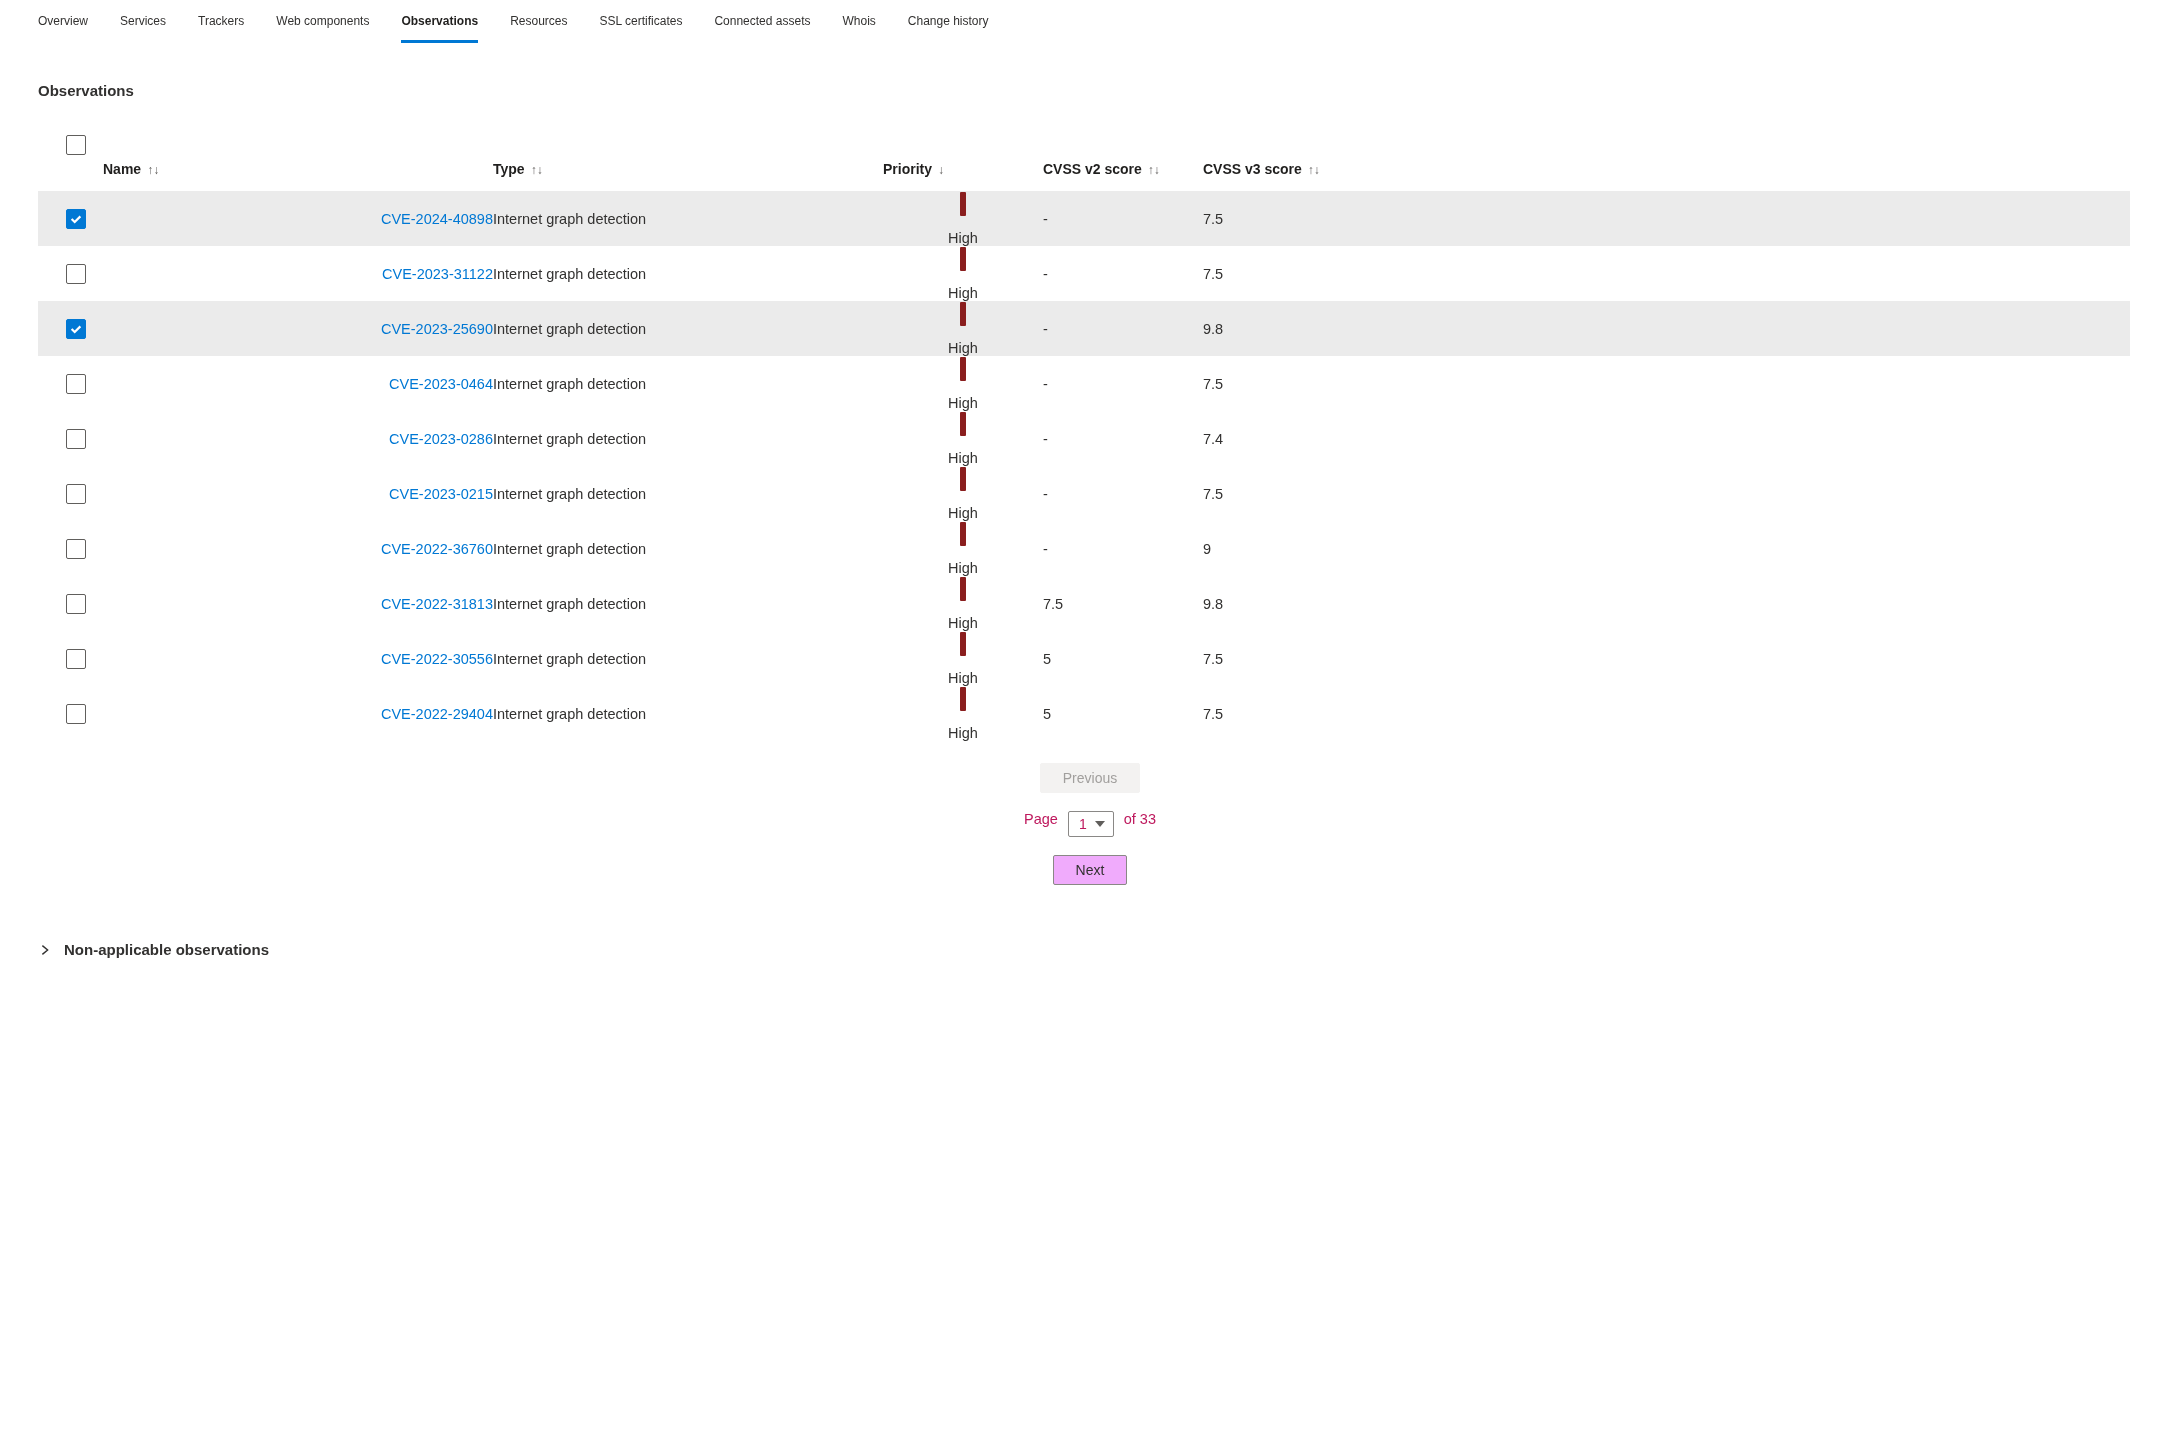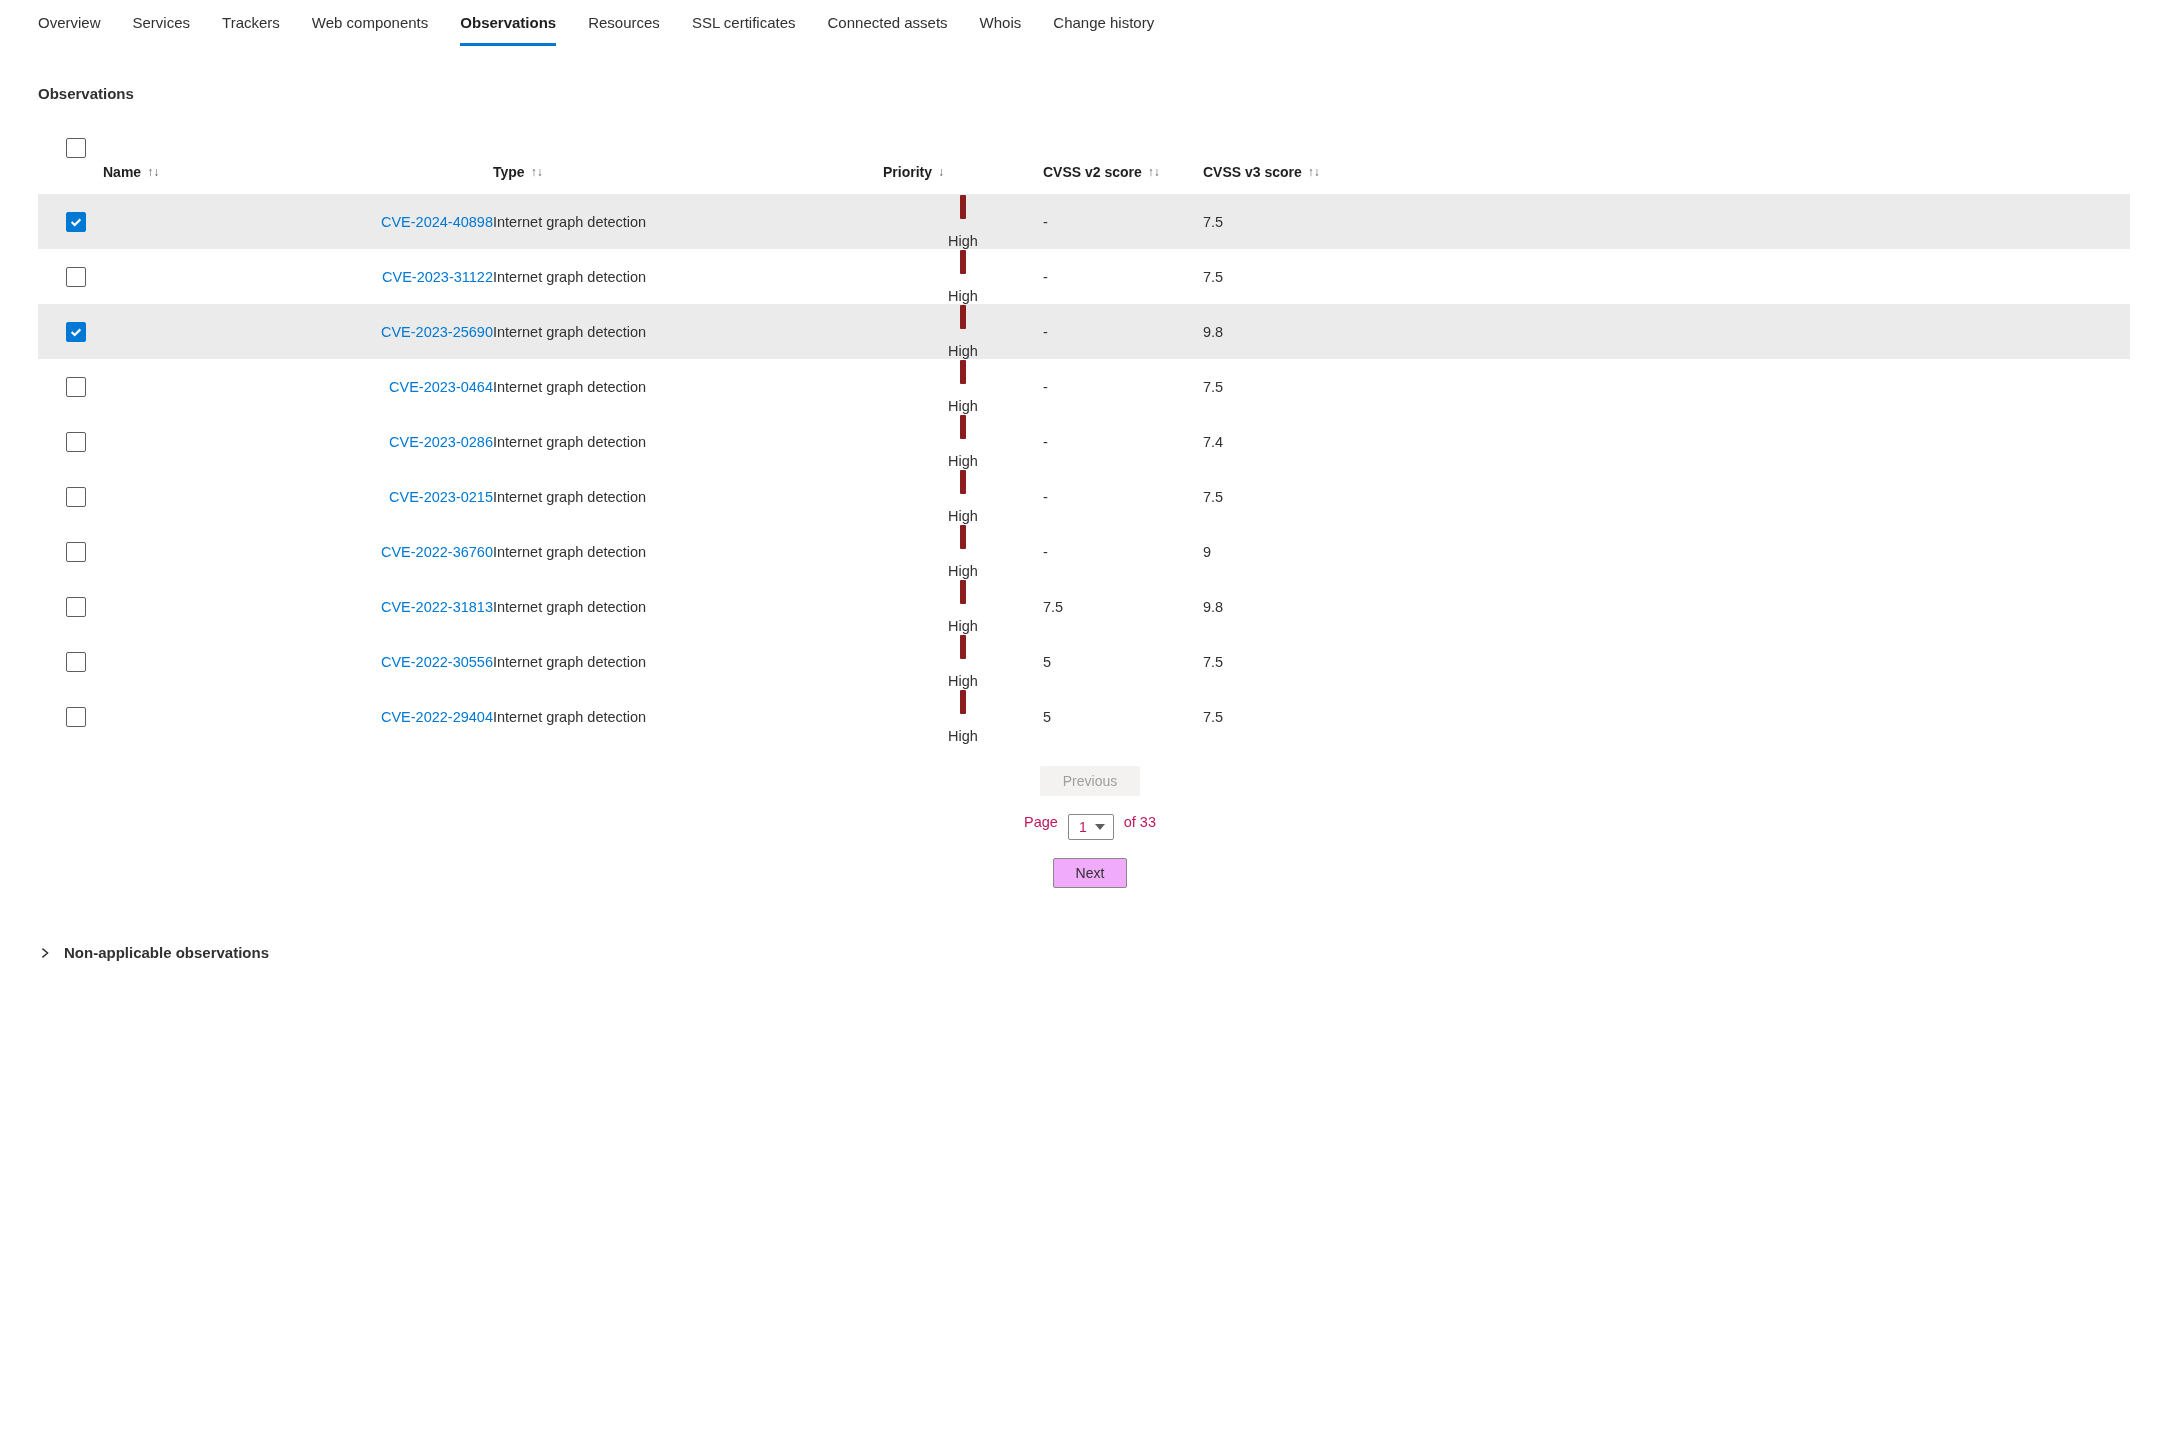--- a/index.html
+++ b/index.html
@@ -15,21 +15,21 @@
     padding: 0;
   }
   
   .tabs {
     display: flex;
     gap: 32px;
     padding: 14px 38px 0 38px;
     border-bottom: 1px solid transparent;
   }
   .tab {
-    font-size: 15px;
+    font-size: 12px;
     color: #323130;
     padding-bottom: 12px;
     cursor: pointer;
     border-bottom: 3px solid transparent;
     font-weight: 400;
   }
   .tab.active {
     font-weight: 600;
     color: #201f1e;
     border-bottom-color: #0078d4;
@@ -70,21 +70,21 @@
   }
   .thead {
     font-weight: 700;
     font-size: 14px;
     color: #201f1e;
     padding-top: 14px;
     padding-bottom: 14px;
   }
   .thead .col {
     display: flex;
-    align-items: center;
+    align-items: flex-end;
     gap: 6px;
     margin-top: 48px;
   }
   .sort-icon {
     font-size: 12px;
     color: #605e5c;
     font-weight: 400;
   }
   .row {
     border-top: 1px solid transparent;

